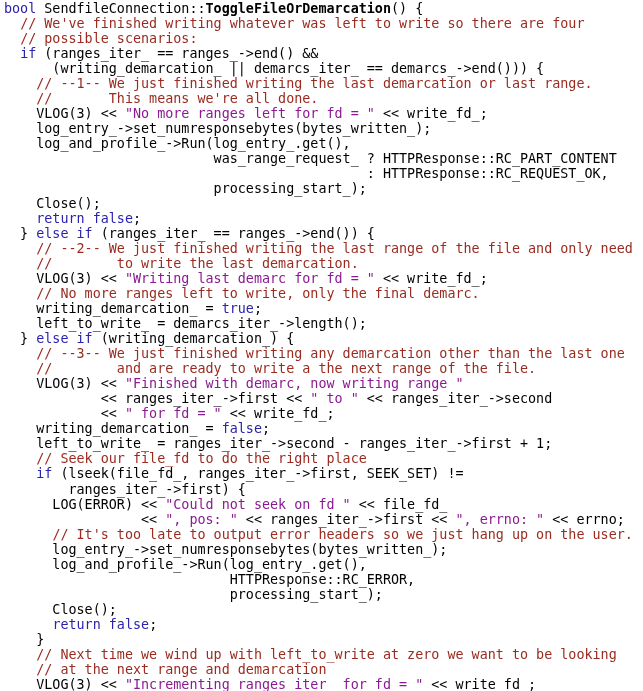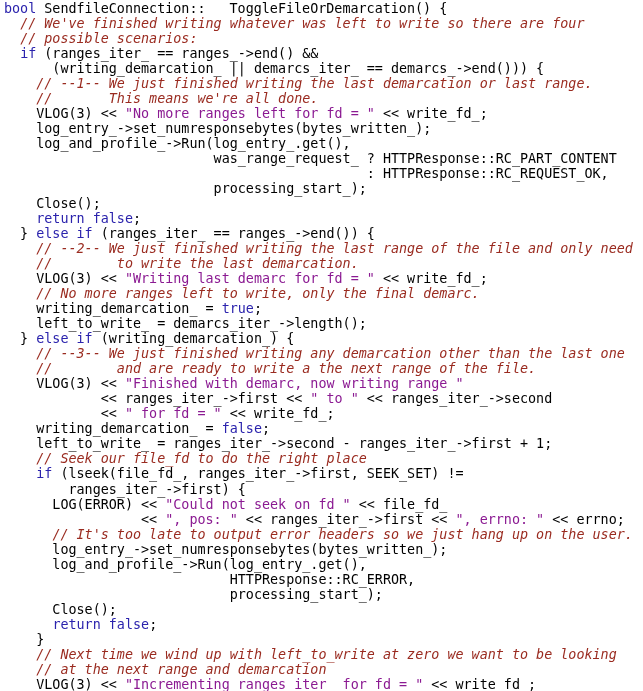--- a/index.html
+++ b/index.html
@@ -13,19 +13,19 @@
     font-family:"DejaVu Sans Mono","Liberation Mono",monospace;
     font-size:13.4px;
     line-height:15.02px;
     white-space:pre;
     color:#000000;
   }
   .line{height:15.02px;}
   .p{color:var(--plain,#000000);}
   .k{color:var(--kw,#2b23ad);}
   .s{color:var(--str,#8b1a92);}
-  .c{color:var(--cmt,#9a2b20);font-style:italic;}
-  .b{color:var(--plain,#000000);font-weight:normal;margin-left:24px;}
+  .c{color:var(--cmt,#9a2b20);}
+  .b{color:var(--plain,#000000);font-weight:bold;}
 </style>
 </head>
 <body>
 
 <div class="code-block"><div class="line"><span class="k">bool</span><span class="p"> SendfileConnection::</span><span class="b">ToggleFileOrDemarcation</span><span class="p">() {</span></div><div class="line"><span class="p">  </span><span class="c">// We've finished writing whatever was left to write so there are four</span></div><div class="line"><span class="p">  </span><span class="c">// possible scenarios:</span></div><div class="line"><span class="p">  </span><span class="k">if</span><span class="p"> (ranges_iter_ == ranges_-&gt;end() &amp;&amp;</span></div><div class="line"><span class="p">      (writing_demarcation_ || demarcs_iter_ == demarcs_-&gt;end())) {</span></div><div class="line"><span class="p">    </span><span class="c">// --1-- We just finished writing the last demarcation or last range.</span></div><div class="line"><span class="p">    </span><span class="c">//       This means we're all done.</span></div><div class="line"><span class="p">    VLOG(3) &lt;&lt; </span><span class="s">"No more ranges left for fd = "</span><span class="p"> &lt;&lt; write_fd_;</span></div><div class="line"><span class="p">    log_entry_-&gt;set_numresponsebytes(bytes_written_);</span></div><div class="line"><span class="p">    log_and_profile_-&gt;Run(log_entry_.get(),</span></div><div class="line"><span class="p">                          was_range_request_ ? HTTPResponse::RC_PART_CONTENT</span></div><div class="line"><span class="p">                                             : HTTPResponse::RC_REQUEST_OK,</span></div><div class="line"><span class="p">                          processing_start_);</span></div><div class="line"><span class="p">    Close();</span></div><div class="line"><span class="p">    </span><span class="k">return</span><span class="p"> </span><span class="k">false</span><span class="p">;</span></div><div class="line"><span class="p">  } </span><span class="k">else</span><span class="p"> </span><span class="k">if</span><span class="p"> (ranges_iter_ == ranges_-&gt;end()) {</span></div><div class="line"><span class="p">    </span><span class="c">// --2-- We just finished writing the last range of the file and only need</span></div><div class="line"><span class="p">    </span><span class="c">//        to write the last demarcation.</span></div><div class="line"><span class="p">    VLOG(3) &lt;&lt; </span><span class="s">"Writing last demarc for fd = "</span><span class="p"> &lt;&lt; write_fd_;</span></div><div class="line"><span class="p">    </span><span class="c">// No more ranges left to write, only the final demarc.</span></div><div class="line"><span class="p">    writing_demarcation_ = </span><span class="k">true</span><span class="p">;</span></div><div class="line"><span class="p">    left_to_write_ = demarcs_iter_-&gt;length();</span></div><div class="line"><span class="p">  } </span><span class="k">else</span><span class="p"> </span><span class="k">if</span><span class="p"> (writing_demarcation_) {</span></div><div class="line"><span class="p">    </span><span class="c">// --3-- We just finished writing any demarcation other than the last one</span></div><div class="line"><span class="p">    </span><span class="c">//        and are ready to write a the next range of the file.</span></div><div class="line"><span class="p">    VLOG(3) &lt;&lt; </span><span class="s">"Finished with demarc, now writing range "</span></div><div class="line"><span class="p">            &lt;&lt; ranges_iter_-&gt;first &lt;&lt; </span><span class="s">" to "</span><span class="p"> &lt;&lt; ranges_iter_-&gt;second</span></div><div class="line"><span class="p">            &lt;&lt; </span><span class="s">" for fd = "</span><span class="p"> &lt;&lt; write_fd_;</span></div><div class="line"><span class="p">    writing_demarcation_ = </span><span class="k">false</span><span class="p">;</span></div><div class="line"><span class="p">    left_to_write_ = ranges_iter_-&gt;second - ranges_iter_-&gt;first + 1;</span></div><div class="line"><span class="p">    </span><span class="c">// Seek our file_fd to do the right place</span></div><div class="line"><span class="p">    </span><span class="k">if</span><span class="p"> (lseek(file_fd_, ranges_iter_-&gt;first, SEEK_SET) !=</span></div><div class="line"><span class="p">        ranges_iter_-&gt;first) {</span></div><div class="line"><span class="p">      LOG(ERROR) &lt;&lt; </span><span class="s">"Could not seek on fd "</span><span class="p"> &lt;&lt; file_fd_</span></div><div class="line"><span class="p">                 &lt;&lt; </span><span class="s">", pos: "</span><span class="p"> &lt;&lt; ranges_iter_-&gt;first &lt;&lt; </span><span class="s">", errno: "</span><span class="p"> &lt;&lt; errno;</span></div><div class="line"><span class="p">      </span><span class="c">// It's too late to output error headers so we just hang up on the user.</span></div><div class="line"><span class="p">      log_entry_-&gt;set_numresponsebytes(bytes_written_);</span></div><div class="line"><span class="p">      log_and_profile_-&gt;Run(log_entry_.get(),</span></div><div class="line"><span class="p">                            HTTPResponse::RC_ERROR,</span></div><div class="line"><span class="p">                            processing_start_);</span></div><div class="line"><span class="p">      Close();</span></div><div class="line"><span class="p">      </span><span class="k">return</span><span class="p"> </span><span class="k">false</span><span class="p">;</span></div><div class="line"><span class="p">    }</span></div><div class="line"><span class="p">    </span><span class="c">// Next time we wind up with left_to_write at zero we want to be looking</span></div><div class="line"><span class="p">    </span><span class="c">// at the next range and demarcation</span></div><div class="line"><span class="p">    VLOG(3) &lt;&lt; </span><span class="s">"Incrementing ranges_iter_ for fd = "</span><span class="p"> &lt;&lt; write_fd_;</span></div></div>
 
 </body></html>

